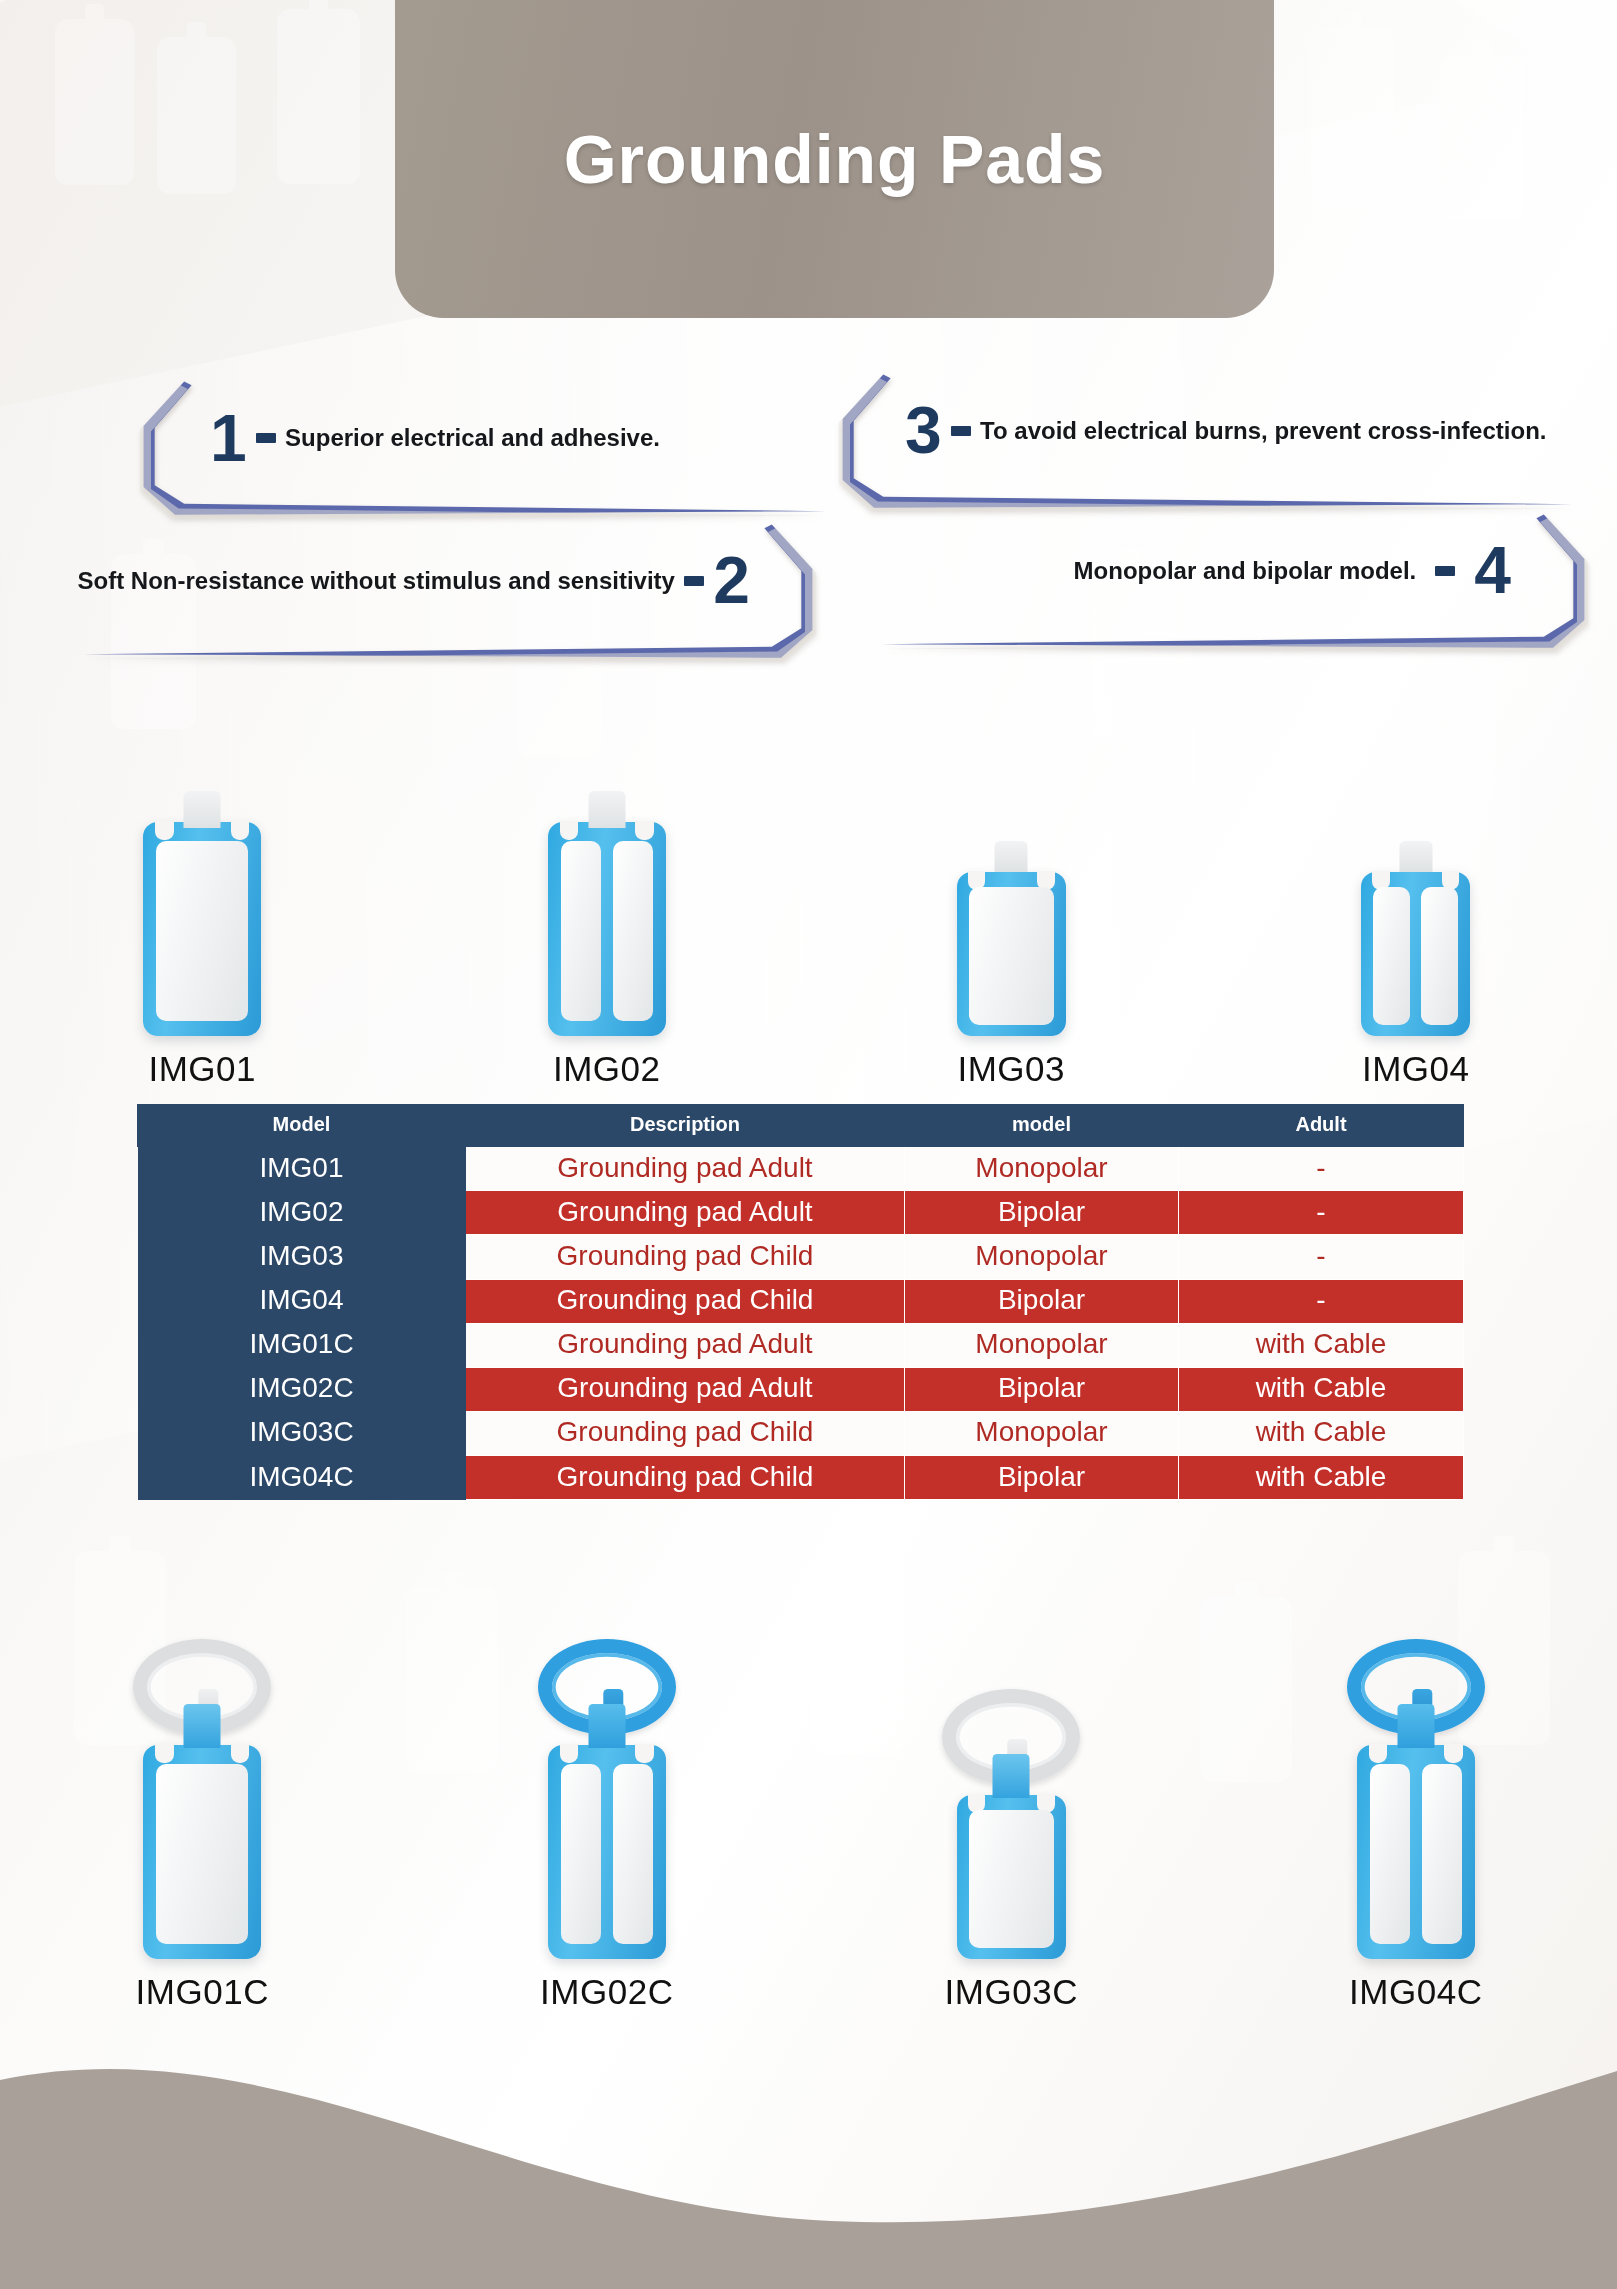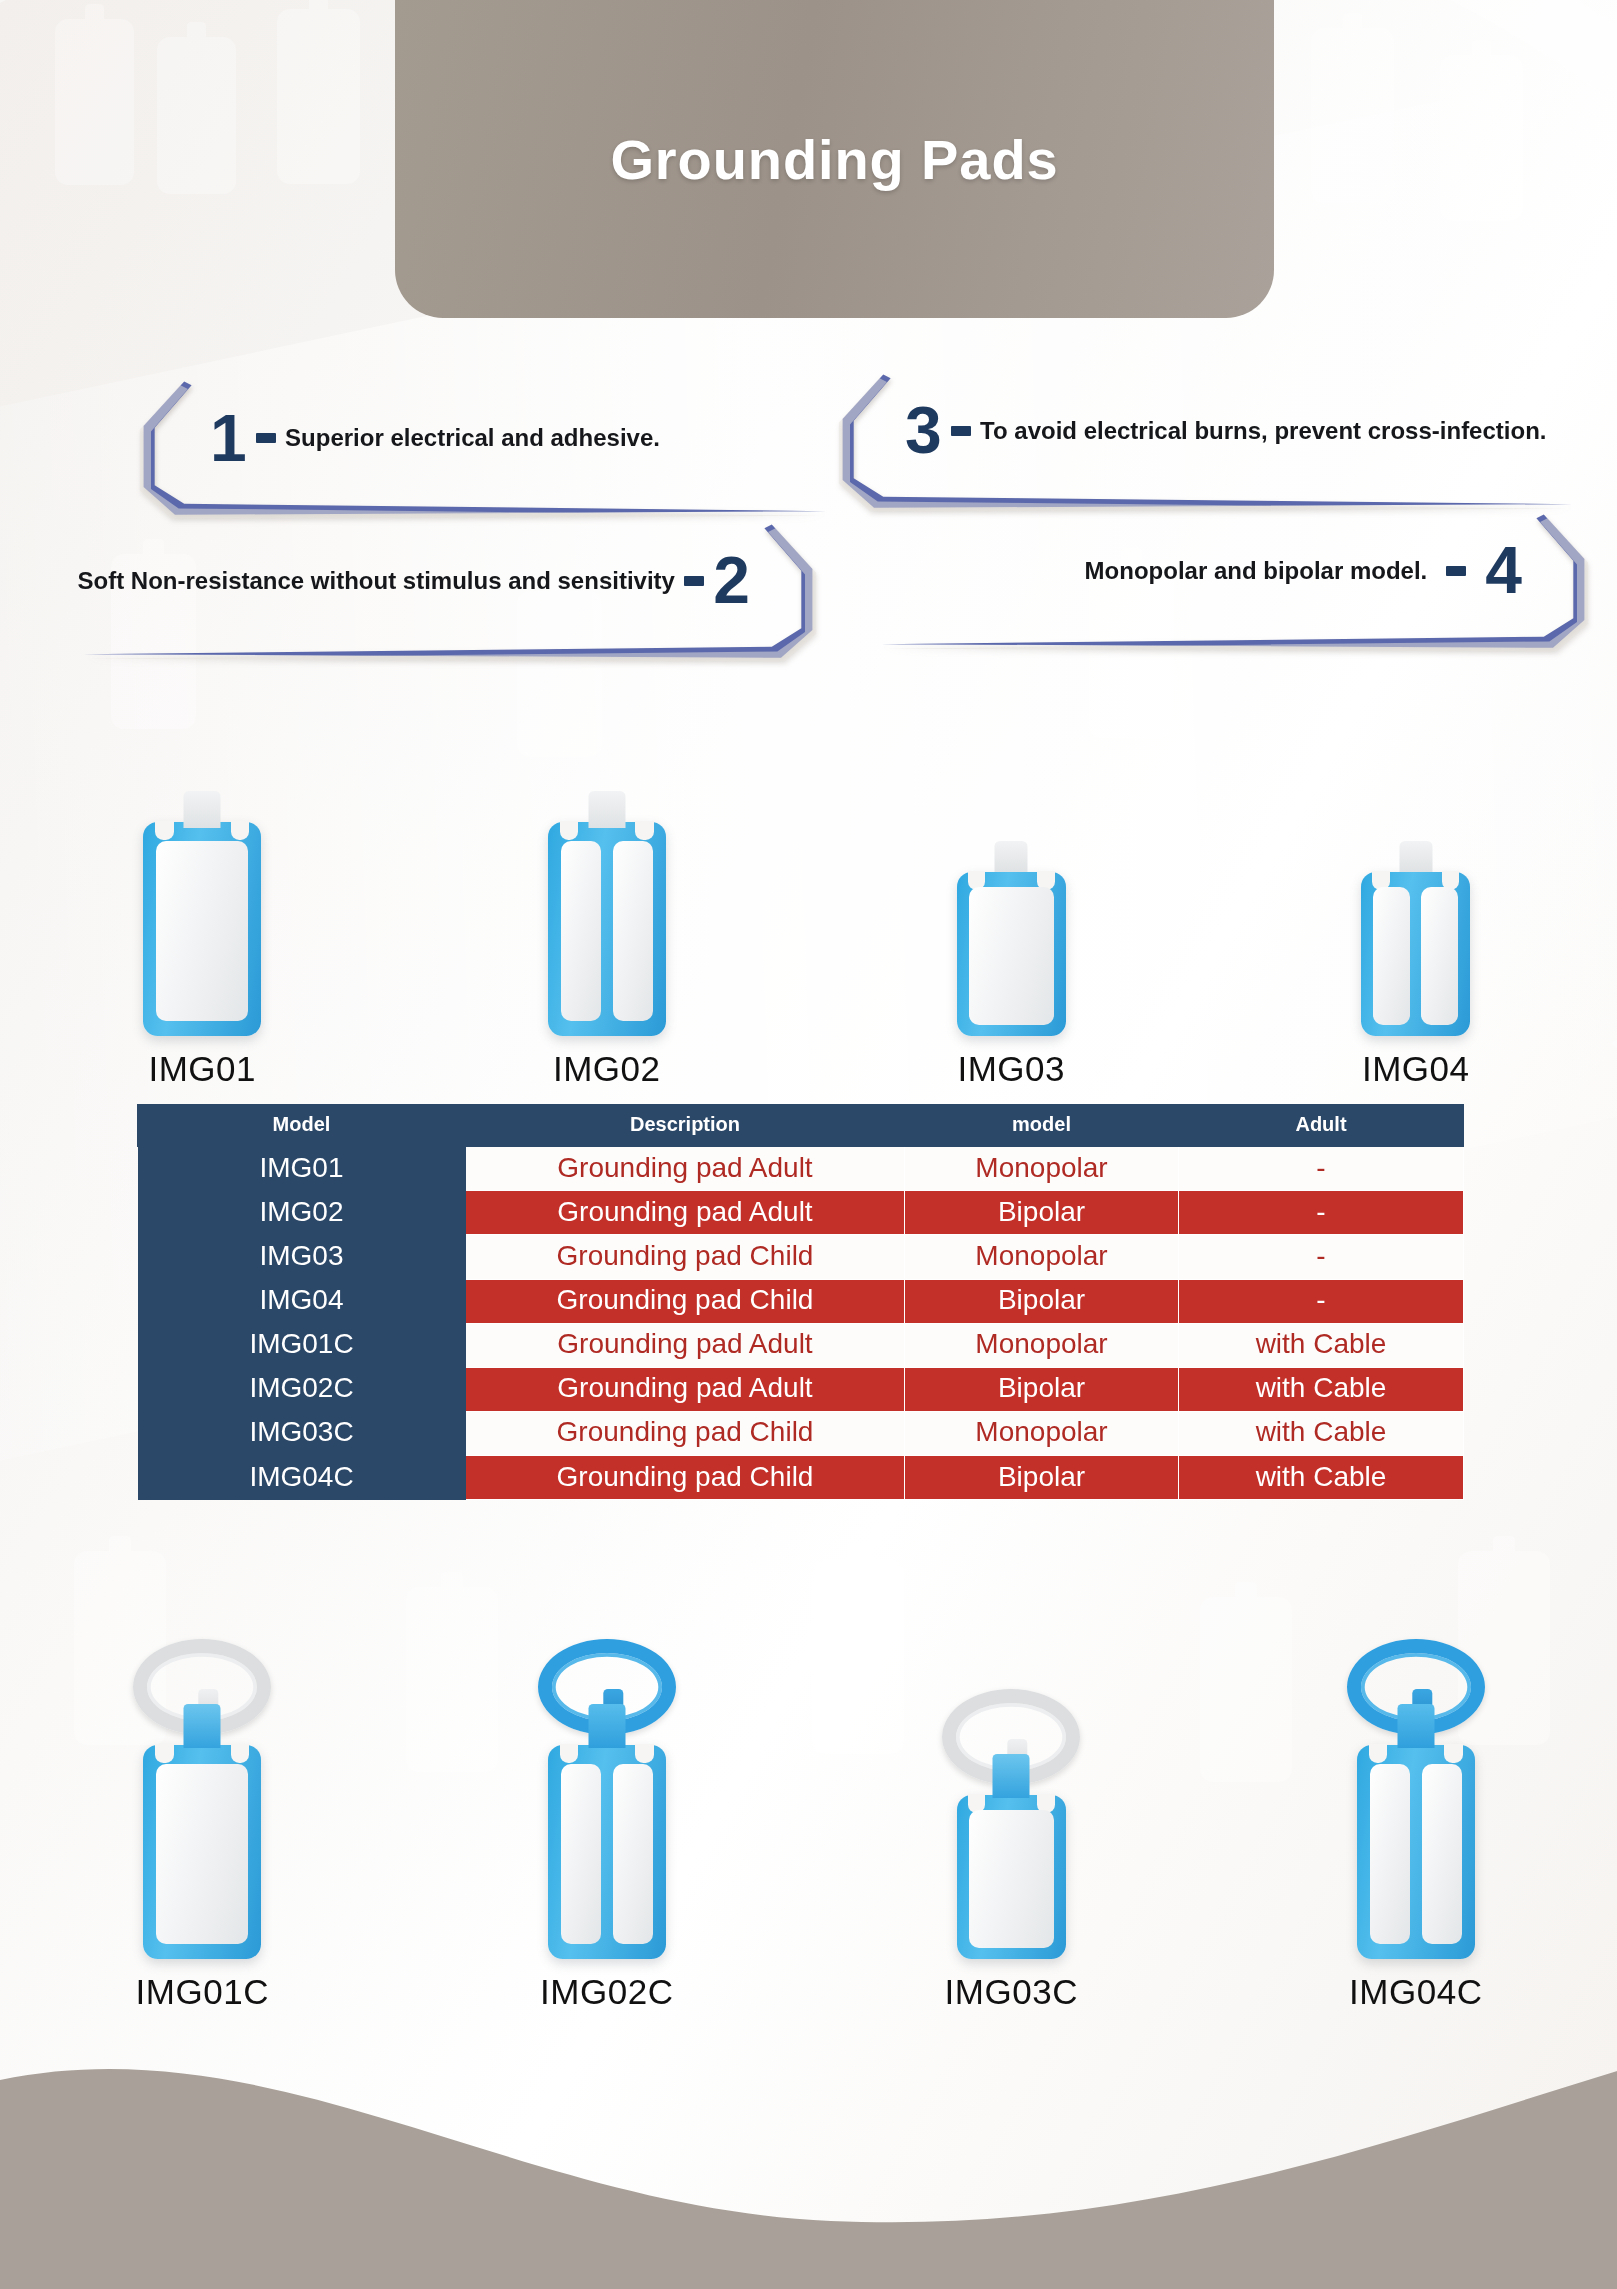--- a/index.html
+++ b/index.html
@@ -60,21 +60,21 @@
     width: 879px; height: 318px;
     background: linear-gradient(100deg,#a39a90 0%,#9c9289 45%,#aaa29a 100%);
     border-bottom-left-radius: 48px;
     border-bottom-right-radius: 48px;
     display: flex;
     align-items: center;
     justify-content: center;
   }
   .title-text {
     color: #ffffff;
-    font-size: 56px;
+    font-size: 68px;
     font-weight: bold;
     letter-spacing: 0.9px;
     text-shadow: 0 1.8px 4.6px rgba(0,0,0,.18);
     white-space: nowrap;
   }
 
   
   .features { position: absolute; left:0; top:369px; width:1618px; height:341px; }
 
   .callout { position: absolute; height: 162px; }
@@ -114,21 +114,21 @@
   .callout.c1 { left: 127px;  top: 7.4px;   width: 701px; }
   .callout.c1 .body { left: 83px; }
 
   .callout.c3 { left: 826px;  top: 0px;   width: 748px; }
   .callout.c3 .body { left: 79px; }
 
   .callout.c2 { left: 65px;   top: 150px; width: 764px; }
   .callout.c2 .body { right: 79px; margin-left: 33px; }
 
   .callout.c4 { left: 872px;  top: 140px; width: 729px; }
-  .callout.c4 .body { right: 79px; gap: 19px; }
+  .callout.c4 .body { right: 90px; gap: 19px; }
 
   
   .product-row { position:absolute; left:0; width:1618px; display:flex; }
   .product-cell {
     flex: 1;
     display:flex;
     flex-direction: column;
     align-items:center;
     justify-content:flex-end;
   }

